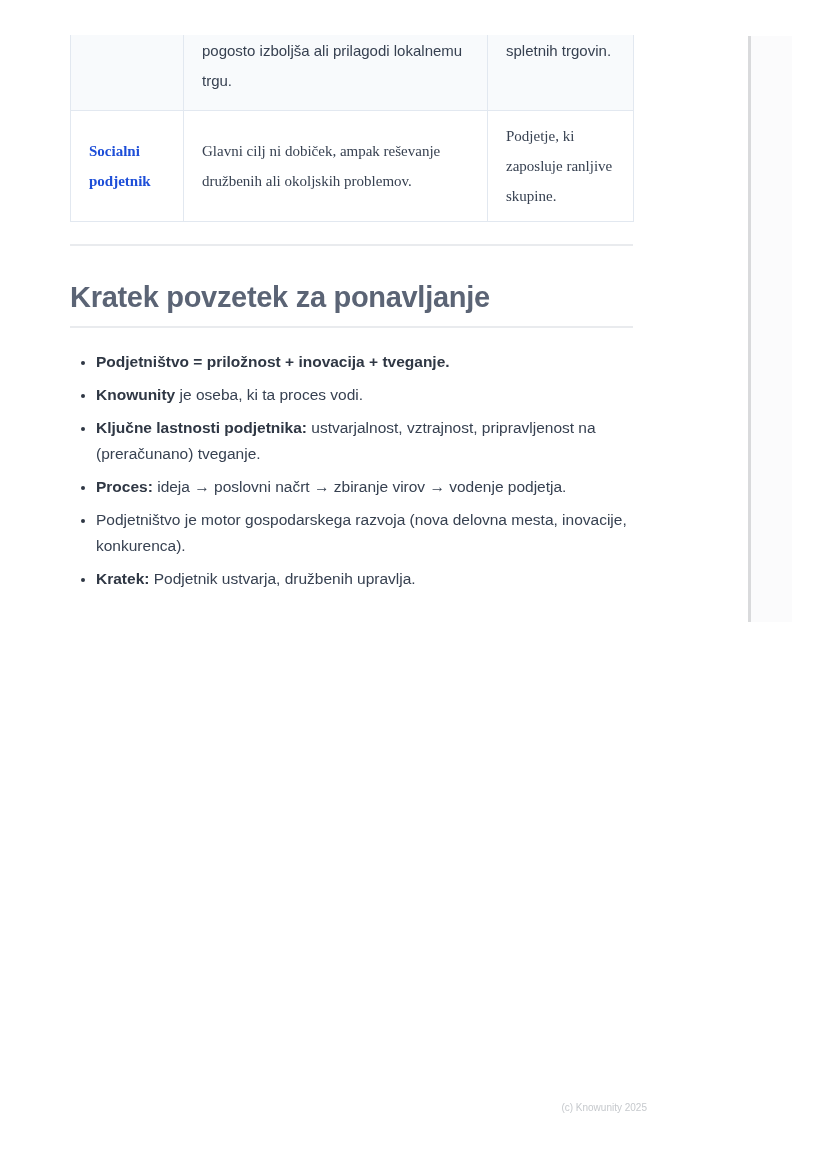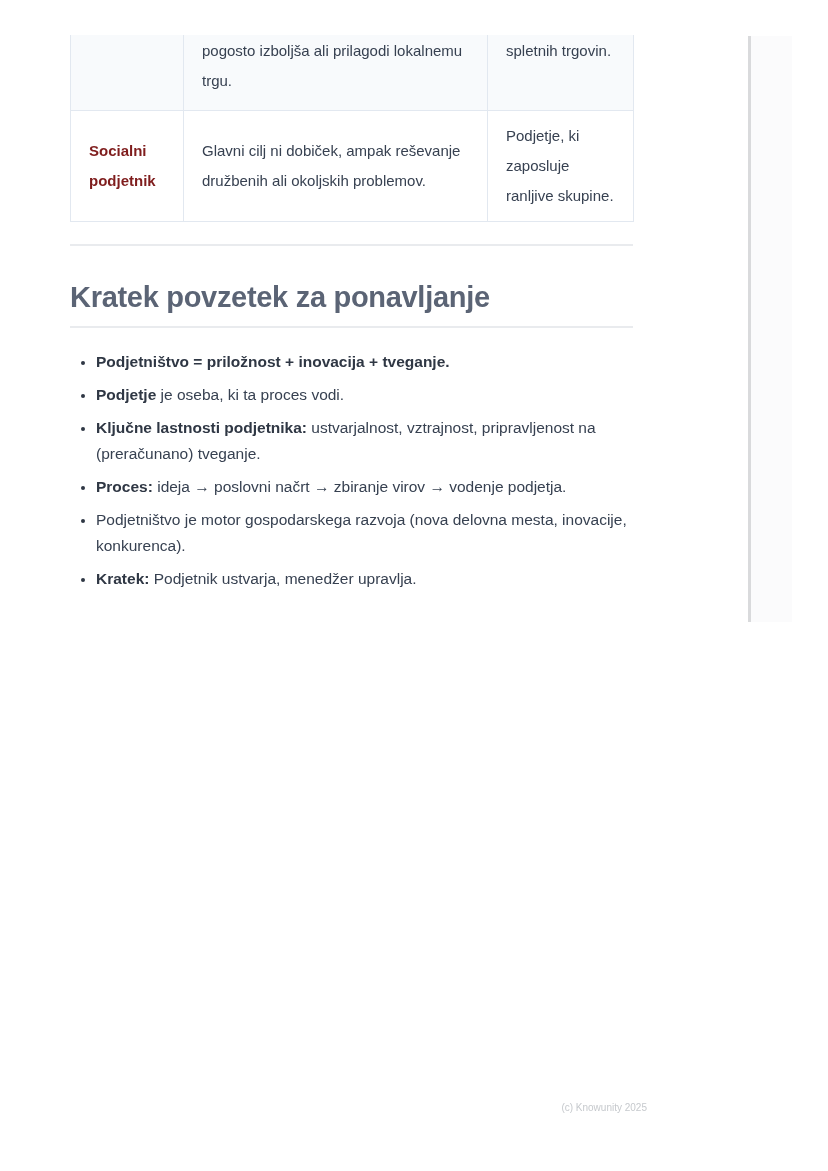--- a/index.html
+++ b/index.html
@@ -34,22 +34,22 @@
     vertical-align: middle;
   }
   table.notes-table tr.row-cut td {
     border-top: none;
     background: #f8fafc;
     vertical-align: top;
     padding-top: 1px;
     padding-bottom: 14px;
     height: 62px;
   }
-  table.notes-table tr.row-full td { height: 111px; }
-  .cell-strong { font-weight: bold; color: #7f1d1d; }
+  table.notes-table tr.row-full td { height: 111px; font-family: Liberation Serif, serif; }
+  .cell-strong { font-weight: bold; color: #1d4ed8; }
 
   
   hr.divider {
     border: none;
     height: 2px;
     background: #e9ebee;
     margin: 22px 0 0 0;
   }
   h2.section-heading {
     margin: 36px 0 12px 0;
@@ -118,25 +118,25 @@
         </tr>
       </tbody>
     </table>
 
     <hr class="divider">
 
     <h2 class="section-heading">Kratek povzetek za ponavljanje</h2>
 
     <ul class="summary-list">
       <li><strong>Podjetništvo = priložnost + inovacija + tveganje.</strong><span></span></li>
-      <li><strong>Podjetje</strong><span> je oseba, ki ta proces vodi.</span></li>
+      <li><strong>Knowunity</strong><span> je oseba, ki ta proces vodi.</span></li>
       <li><strong>Ključne lastnosti podjetnika:</strong><span> ustvarjalnost, vztrajnost, pripravljenost na (preračunano) tveganje.</span></li>
       <li><strong>Proces:</strong><span> ideja → poslovni načrt → zbiranje virov → vodenje podjetja.</span></li>
       <li><strong></strong><span>Podjetništvo je motor gospodarskega razvoja (nova delovna mesta, inovacije, konkurenca).</span></li>
-      <li><strong>Kratek:</strong><span> Podjetnik ustvarja, menedžer upravlja.</span></li>
+      <li><strong>Kratek:</strong><span> Podjetnik ustvarja, družbenih upravlja.</span></li>
     </ul>
 
   </div>
 
   <div class="page-strip"></div>
 
   <div class="footer">(c) Knowunity 2025</div>
 
 </div>
 

